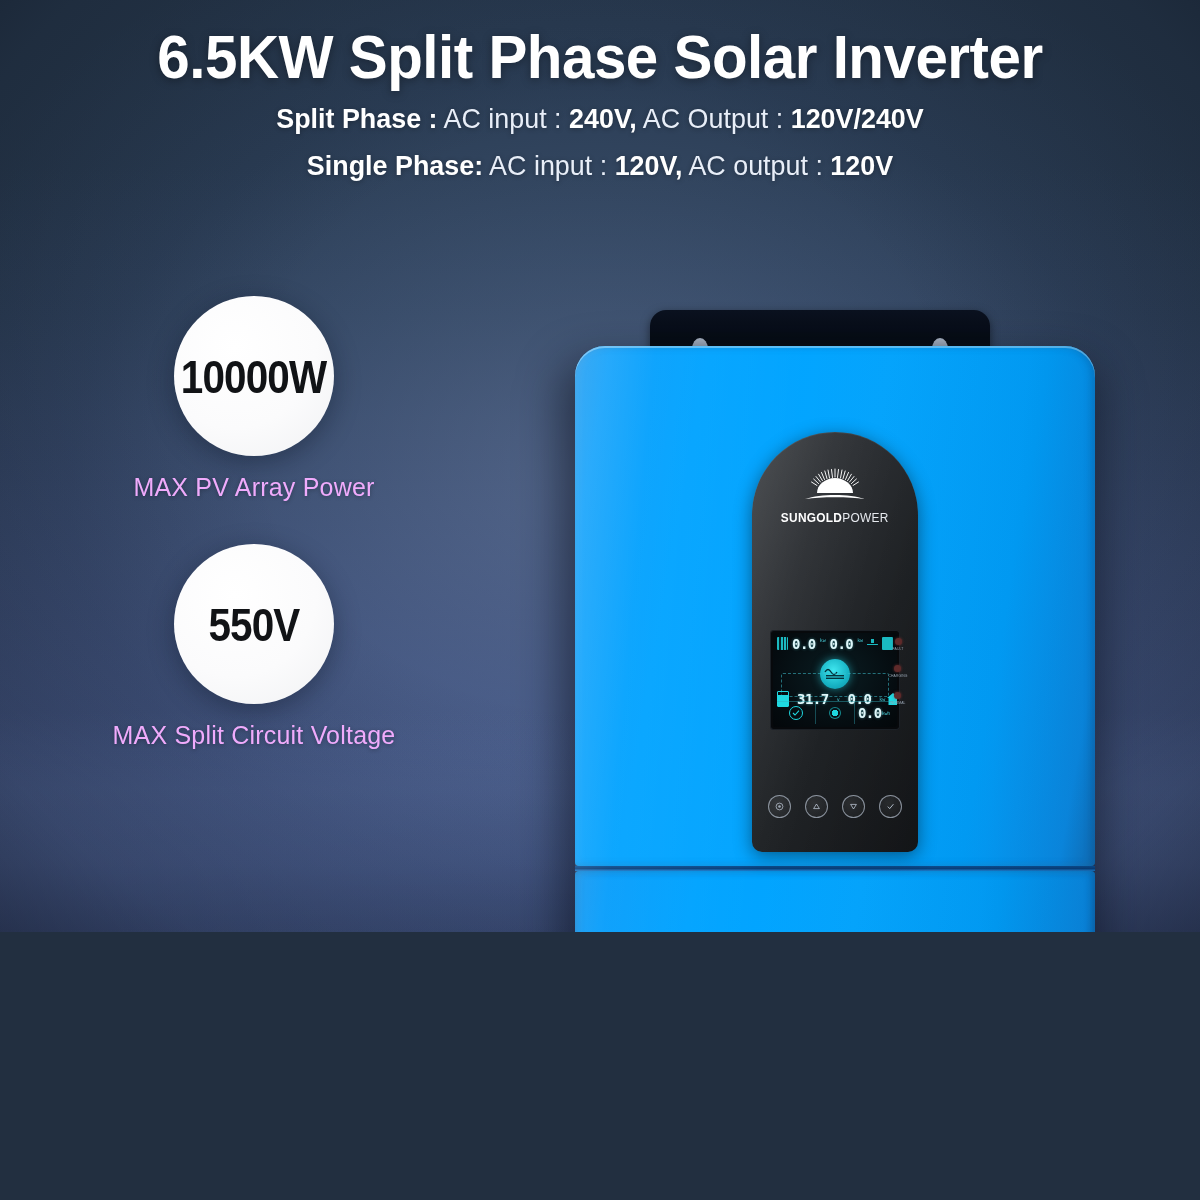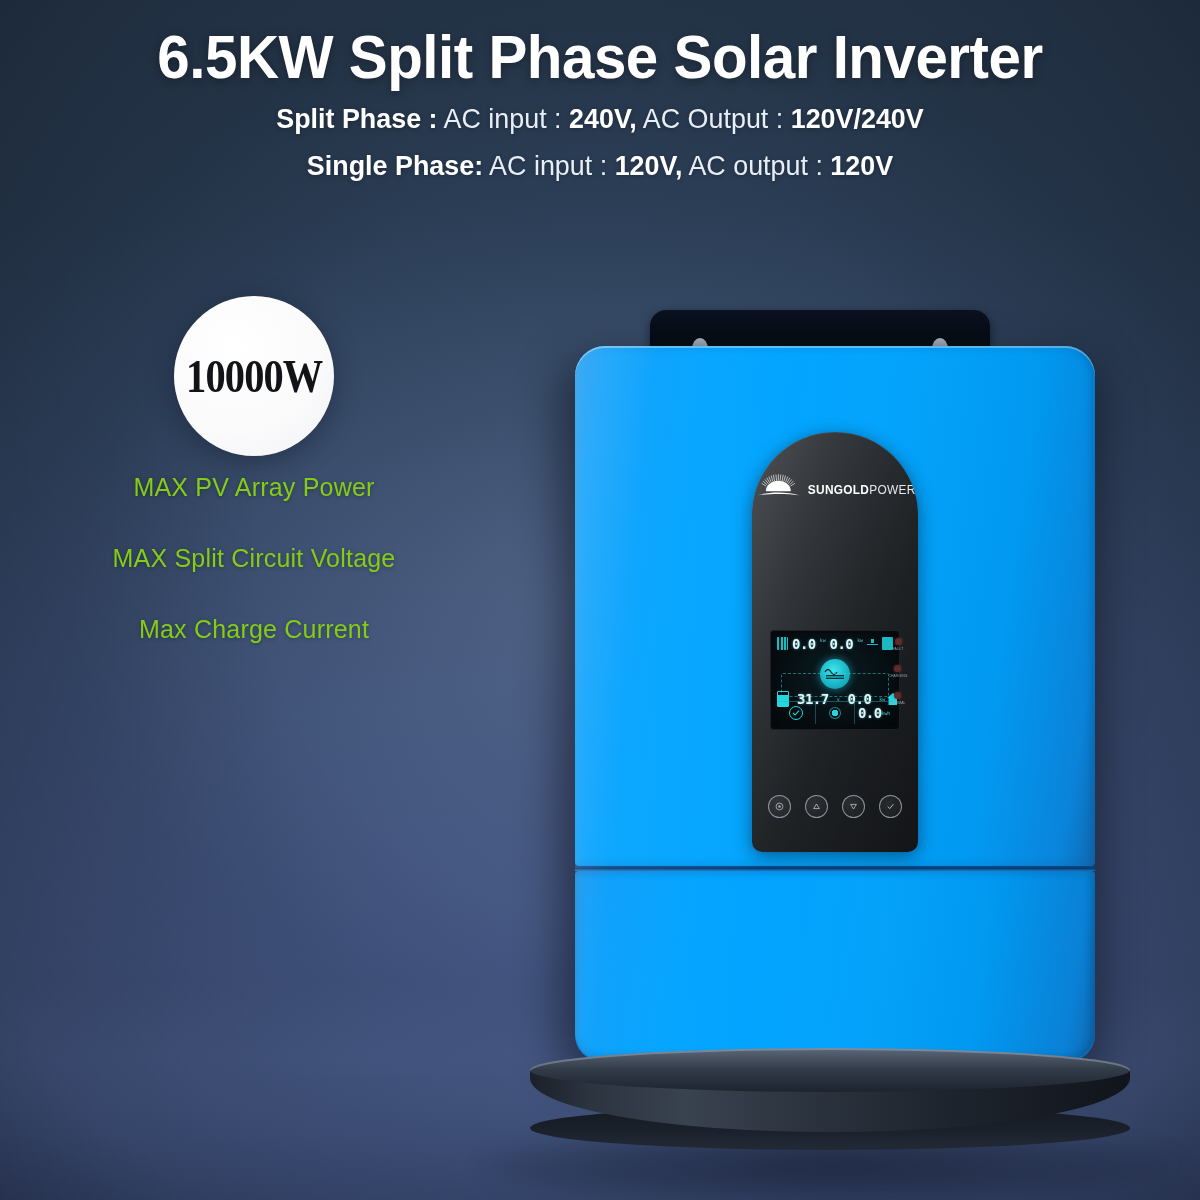--- a/index.html
+++ b/index.html
@@ -3,21 +3,21 @@
 <meta charset="utf-8">
 <style>
   html, body {
     margin: 0;
     padding: 0;
     background: #222f40;
   }
   #stage {
     position: relative;
     width: 1200px;
-    height: 1200px;
+    height: 932px;
     overflow: hidden;
     font-family: "Liberation Sans", sans-serif;
     background: #2a3a4e;
   }
 
   
   .bg-base {
     position: absolute; inset: 0;
     background: linear-gradient(180deg,
         #27384c 0%,
@@ -100,35 +100,34 @@
   .feature + .feature { margin-top: 42px; }
   .badge-circle {
     width: 160px; height: 160px;
     margin: 0 auto;
     border-radius: 50%;
     background: radial-gradient(circle at 38% 32%, #ffffff 0%, #fbfbfc 55%, #f0f1f3 100%);
     display: flex;
     align-items: center;
     justify-content: center;
     box-shadow: 0 6px 26px rgba(10,18,34,0.38);
-    font-family: Liberation Serif, serif;
   }
   .badge-value {
     font-size: 47px;
     font-weight: 700;
     color: #111316;
     letter-spacing: -1px;
     transform: scaleX(0.86);
     white-space: nowrap;
   }
   .badge-caption {
     margin-top: 17px;
     font-size: 25px;
     font-weight: 400;
-    color: #84cc16;
+    color: #f0abfc;
     letter-spacing: 0.2px;
     text-shadow: 0 1px 4px rgba(0,0,0,0.3);
     white-space: nowrap;
   }
 
   
   .product {
     position: absolute;
     left: 520px;
     top: 300px;
@@ -225,21 +224,21 @@
     background: linear-gradient(105deg,
         rgba(255,255,255,0.10) 0%,
         rgba(255,255,255,0.03) 30%,
         rgba(255,255,255,0.0) 55%,
         rgba(0,0,0,0.18) 100%);
   }
   .logo-wrap {
     position: absolute;
     left: 0; right: 0; top: 36px;
     display: flex;
-    flex-direction: row;
+    flex-direction: column;
     align-items: center;
     text-align: center;
   }
   .logo-sun { width: 76px; height: 38px; display: block; }
   .logo-text {
     margin-top: 5px;
     font-size: 12.5px;
     letter-spacing: 0.3px;
     white-space: nowrap;
     transform: scaleX(0.95);
@@ -474,25 +473,27 @@
   <div class="features">
 
     <div class="feature">
       <div class="badge-circle">
         <span class="badge-value">10000W</span>
       </div>
       <div class="badge-caption">MAX PV Array Power</div>
     </div>
 
     <div class="feature">
+      <div class="badge-circle">
+        <span class="badge-value">550V</span>
+      </div>
       <div class="badge-caption">MAX Split Circuit Voltage</div>
     </div>
 
     <div class="feature">
-      <div class="badge-caption">Max Charge Current</div>
     </div>
 
   </div>
 
   <div class="product">
 
     <div class="bracket"></div>
     <div class="body-shadow"></div>
     <div class="body-upper"></div>
     <div class="body-seam"></div>

